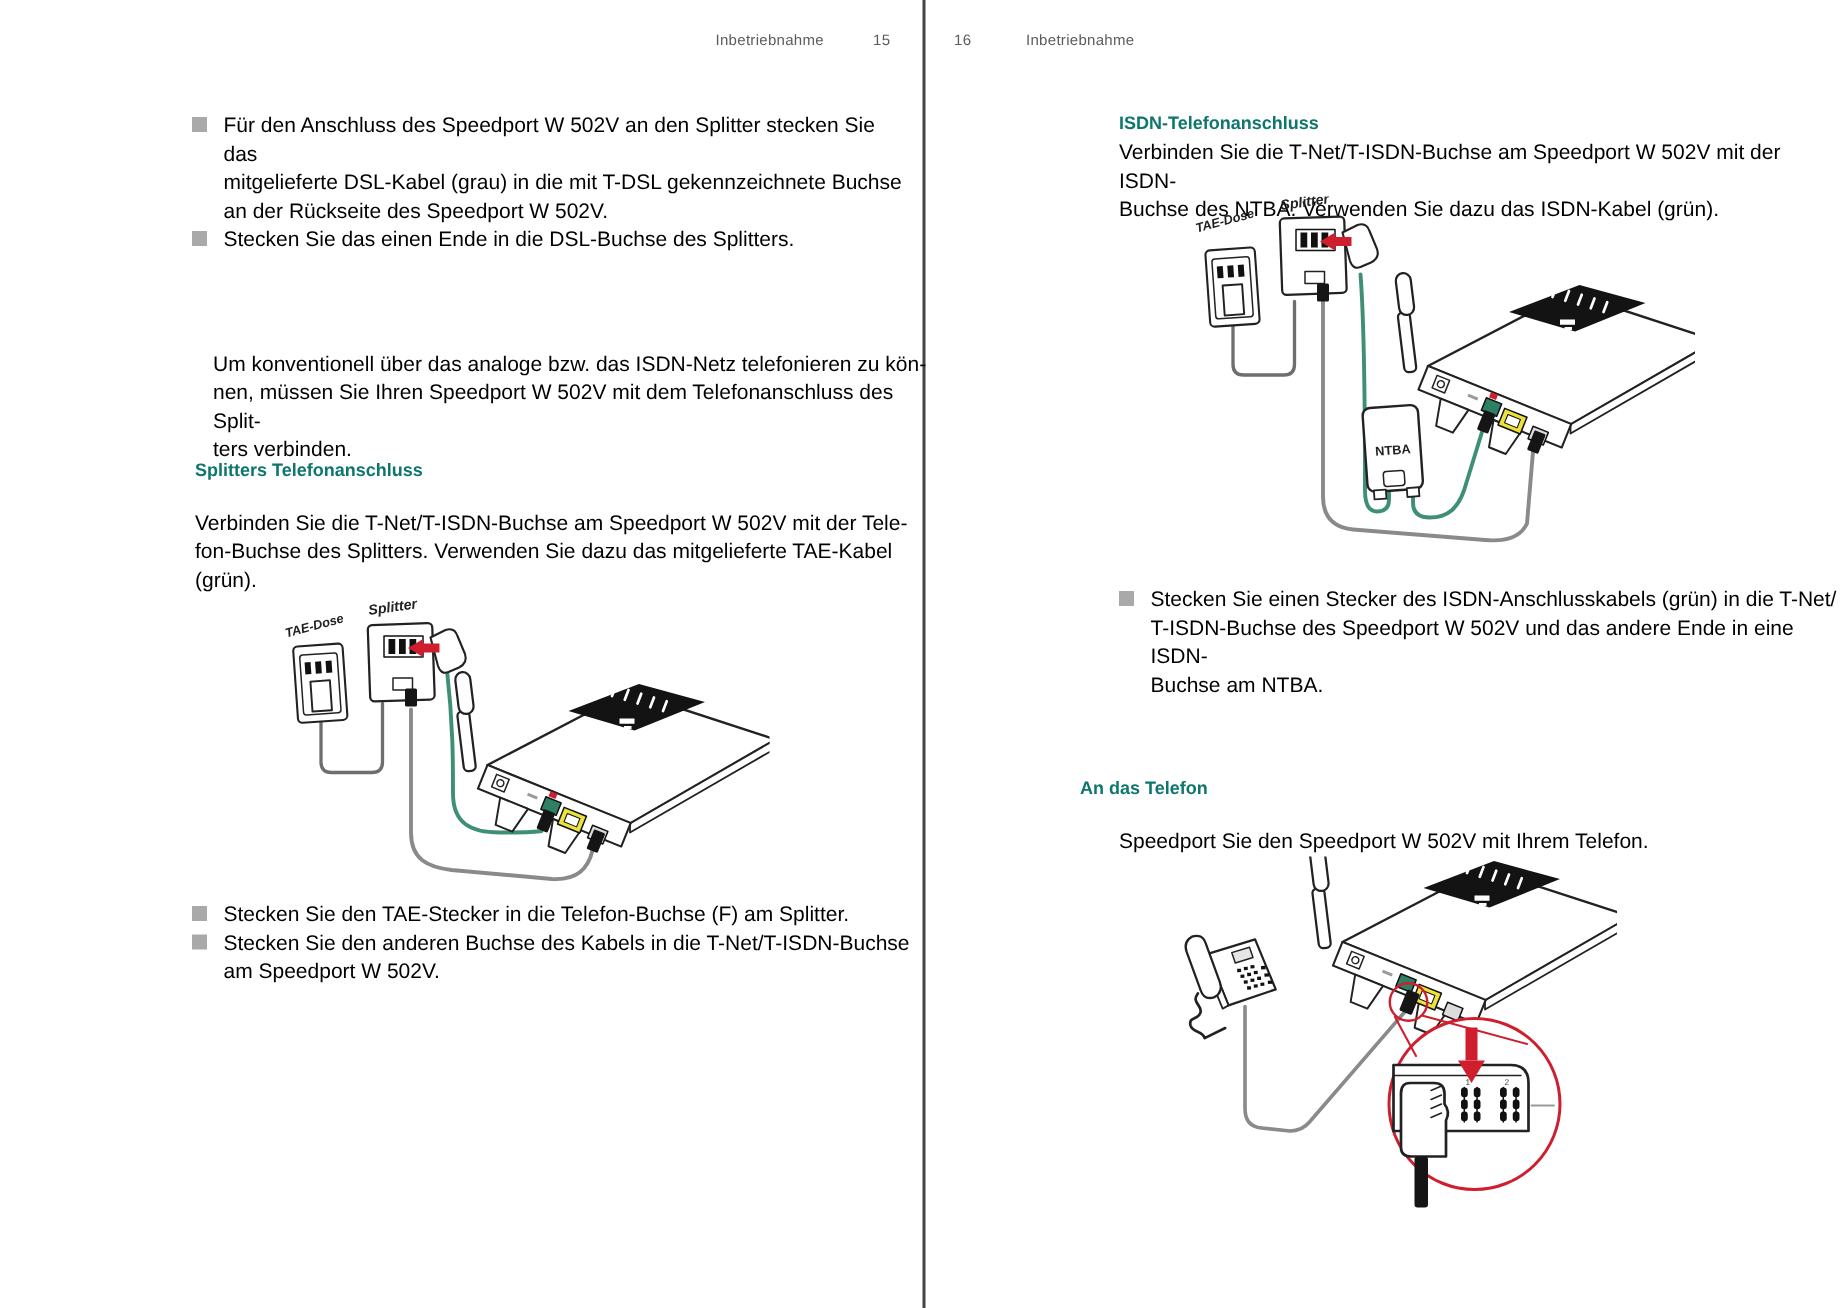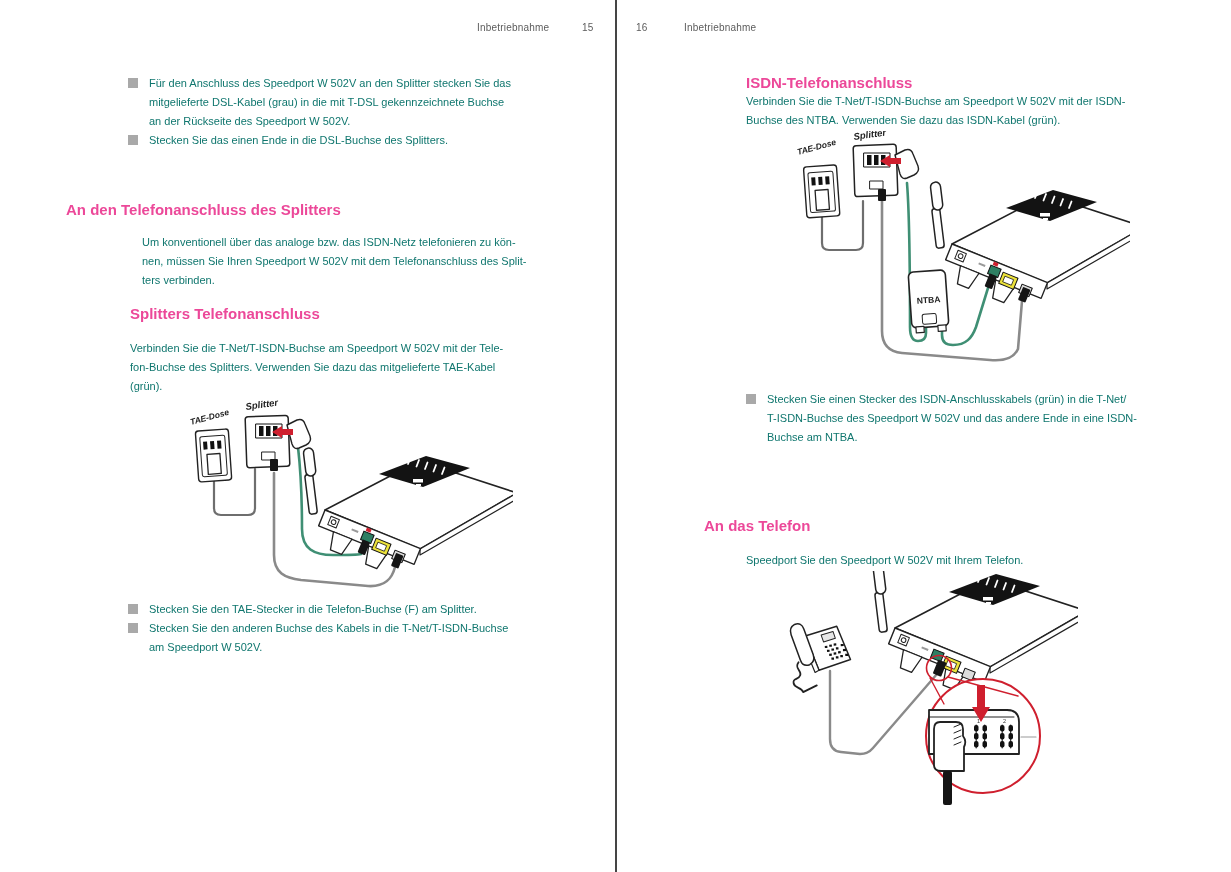--- a/index.html
+++ b/index.html
@@ -1,21 +1,21 @@
 <!DOCTYPE html>
 <html><head>
 <meta charset="utf-8">
 <style>
   html,body{margin:0;padding:0;background:#fff;}
   body{font-family:"Liberation Sans",sans-serif;color:#3c3c3c;}
   .page{position:relative;width:1231px;height:872px;background:#fff;overflow:hidden;}
   .abs{position:absolute;}
   .hdr{font-size:10px;color:#5c5c5c;letter-spacing:.2px;}
-  .txt{font-size:11px;line-height:19px;white-space:pre-line;color:#0f766e;}
-  .h{font-size:15px;line-height:19px;font-weight:bold;color:#ec4899;}
+  .txt{font-size:14px;line-height:19px;white-space:pre-line;color:#000000;}
+  .h{font-size:12px;line-height:19px;font-weight:bold;color:#0f766e;}
   .bullets{display:flex;flex-direction:column;}
   .bul{display:flex;gap:11px;}
   .sq{width:10px;height:10px;background:#a9a9a9;flex:0 0 10px;margin-top:4px;}
   .divider{position:absolute;left:615px;top:0;width:2px;height:872px;background:#454545;}
   svg text{font-family:"Liberation Sans",sans-serif;}
 </style>
 </head>
 <body>
 
 <div class="page">
@@ -33,21 +33,20 @@
       <span class="txt">Für den Anschluss des Speedport W 502V an den Splitter stecken Sie das
 mitgelieferte DSL-Kabel (grau) in die mit T-DSL gekennzeichnete Buchse
 an der Rückseite des Speedport W 502V.</span>
     </div>
     <div class="bul">
       <span class="sq"></span>
       <span class="txt">Stecken Sie das einen Ende in die DSL-Buchse des Splitters.</span>
     </div>
   </div>
 
-  <div class="abs h" style="left:66px;top:200px;">An den Telefonanschluss des Splitters</div>
   <div class="abs txt" style="left:142px;top:233px;width:480px;">Um konventionell über das analoge bzw. das ISDN-Netz telefonieren zu kön-
 nen, müssen Sie Ihren Speedport W 502V mit dem Telefonanschluss des Split-
 ters verbinden.</div>
   <div class="abs h" style="left:130px;top:304px;">Splitters Telefonanschluss</div>
   <div class="abs txt" style="left:130px;top:339px;width:480px;">Verbinden Sie die T-Net/T-ISDN-Buchse am Speedport W 502V mit der Tele-
 fon-Buchse des Splitters. Verwenden Sie dazu das mitgelieferte TAE-Kabel
 (grün).</div>
 
   <svg class="abs" style="left:183px;top:397px;" width="330" height="200" viewBox="0 0 330 200">
     <g fill="none" stroke-linecap="round" stroke-linejoin="round">
@@ -230,21 +229,21 @@
 
   <div class="abs bullets" style="left:746px;top:390px;width:480px;">
     <div class="bul">
       <span class="sq"></span>
       <span class="txt">Stecken Sie einen Stecker des ISDN-Anschlusskabels (grün) in die T-Net/
 T-ISDN-Buchse des Speedport W 502V und das andere Ende in eine ISDN-
 Buchse am NTBA.</span>
     </div>
   </div>
 
-  <div class="abs h" style="left:704px;top:516px;text-align:center;">An das Telefon</div>
+  <div class="abs h" style="left:720px;top:516px;text-align:center;">An das Telefon</div>
   <div class="abs txt" style="left:746px;top:551px;width:480px;">Speedport Sie den Speedport W 502V mit Ihrem Telefon.</div>
 
   <svg class="abs" style="left:778px;top:571px;" width="300" height="262" viewBox="0 0 300 262">
     <g fill="none" stroke-linecap="round" stroke-linejoin="round">
 
       <g transform="rotate(-3 45 80)">
         <polygon points="28,64 60,56 72,90 40,99" fill="#fff" stroke="#222" stroke-width="1.5"></polygon>
         <polygon points="28,64 40,99 36,101 24,67" fill="#fff" stroke="#222" stroke-width="1.2"></polygon>
         <polygon points="44,64 56,61 58,68 46,71" fill="#e6e6e6" stroke="#222" stroke-width="1"></polygon>
         <g fill="#111">

